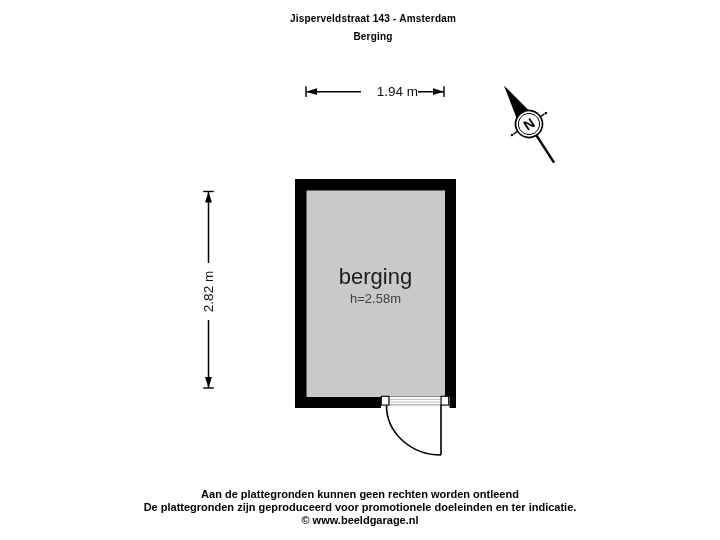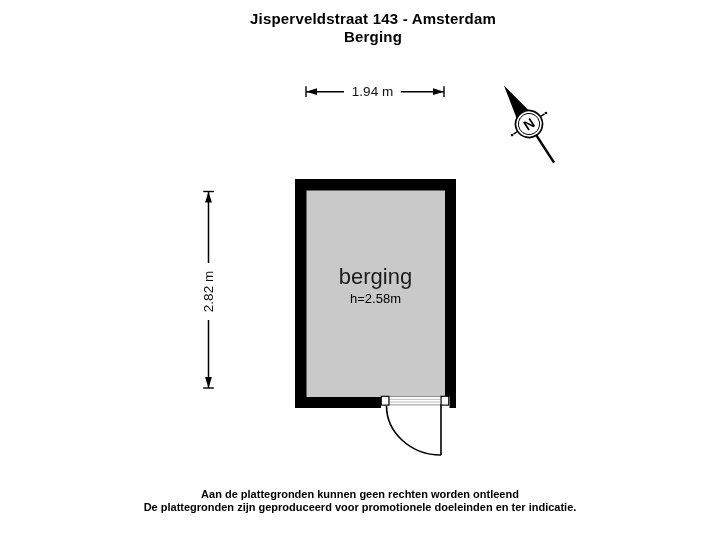--- a/index.html
+++ b/index.html
@@ -3,31 +3,31 @@
 <meta charset="utf-8">
 <style>
   html,body{margin:0;padding:0;background:#fff;}
   #stage{
     position:relative;width:720px;height:540px;background:#fff;overflow:hidden;
     font-family:"Liberation Sans","DejaVu Sans",sans-serif;color:#000;
   }
   .abs{position:absolute;}
   #plan-svg{position:absolute;left:0;top:0;}
   .title-block{left:26px;top:10px;width:694px;text-align:center;
-    font-size:15px;font-weight:bold;line-height:18px;letter-spacing:.2px;}
+    font-size:10px;font-weight:bold;line-height:18px;letter-spacing:.2px;}
   .dim-label{
     background:#fff;border-radius:7px;text-align:center;
     font-size:13.5px;line-height:19px;height:19px;width:57px;color:#111;
   }
-  #dim-width-label{left:344px;top:82px;}
+  #dim-width-label{left:361px;top:82px;text-align:right;}
   #dim-height-label{left:180px;top:282px;transform:rotate(-90deg);transform-origin:center;}
   #room-name{left:306px;top:264px;width:139px;text-align:center;
     font-size:22px;color:#1c1c1c;}
   #room-height{left:306px;top:291px;width:139px;text-align:center;
-    font-size:13px;color:#000000;}
+    font-size:13px;color:#404040;}
   .footer-block{left:0;top:488px;width:720px;text-align:center;
     font-size:11px;font-weight:bold;line-height:13px;color:#000;}
   svg text{font-family:"Liberation Sans","DejaVu Sans",sans-serif;}
 </style>
 </head>
 <body>
 
 <div id="stage">
 
   <div class="abs title-block">
@@ -84,15 +84,16 @@
 
   <div class="abs dim-label" id="dim-height-label">2.82 m</div>
 
   <div class="abs" id="room-name">berging</div>
 
   <div class="abs" id="room-height">h=2.58m</div>
 
   <div class="abs footer-block">
     <div>Aan de plattegronden kunnen geen rechten worden ontleend</div>
     <div>De plattegronden zijn geproduceerd voor promotionele doeleinden en ter indicatie.</div>
+    <div>© www.beeldgarage.nl</div>
   </div>
 
 </div>
 
 </body></html>

